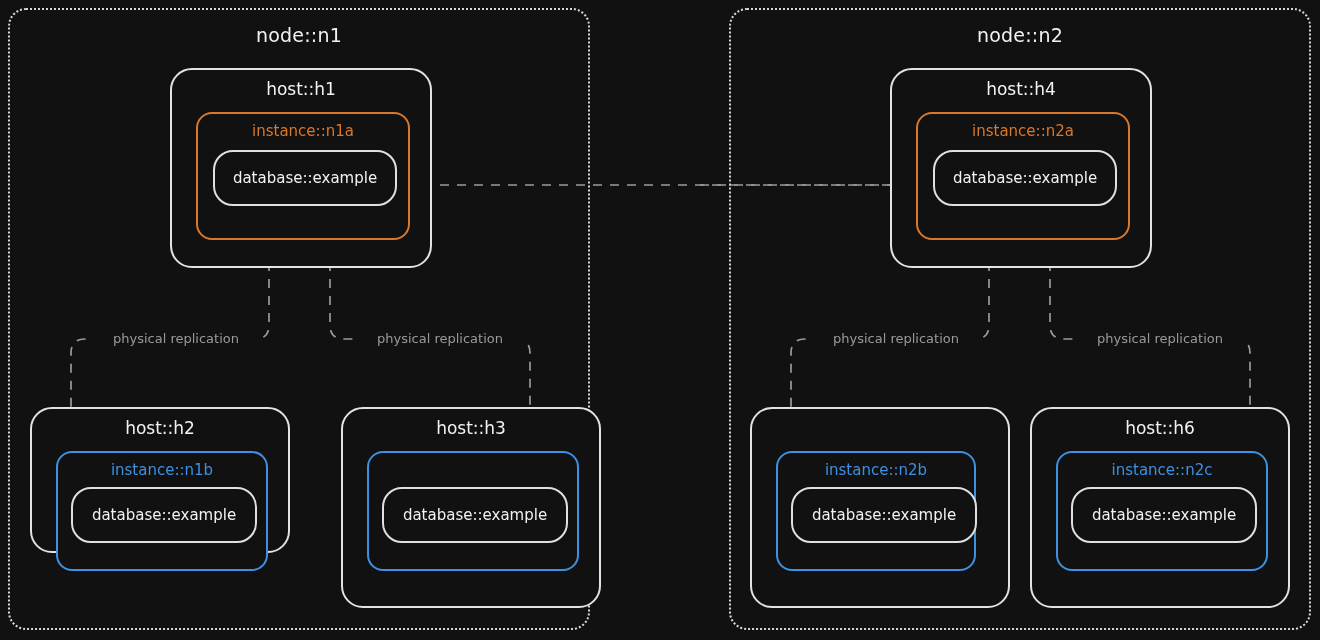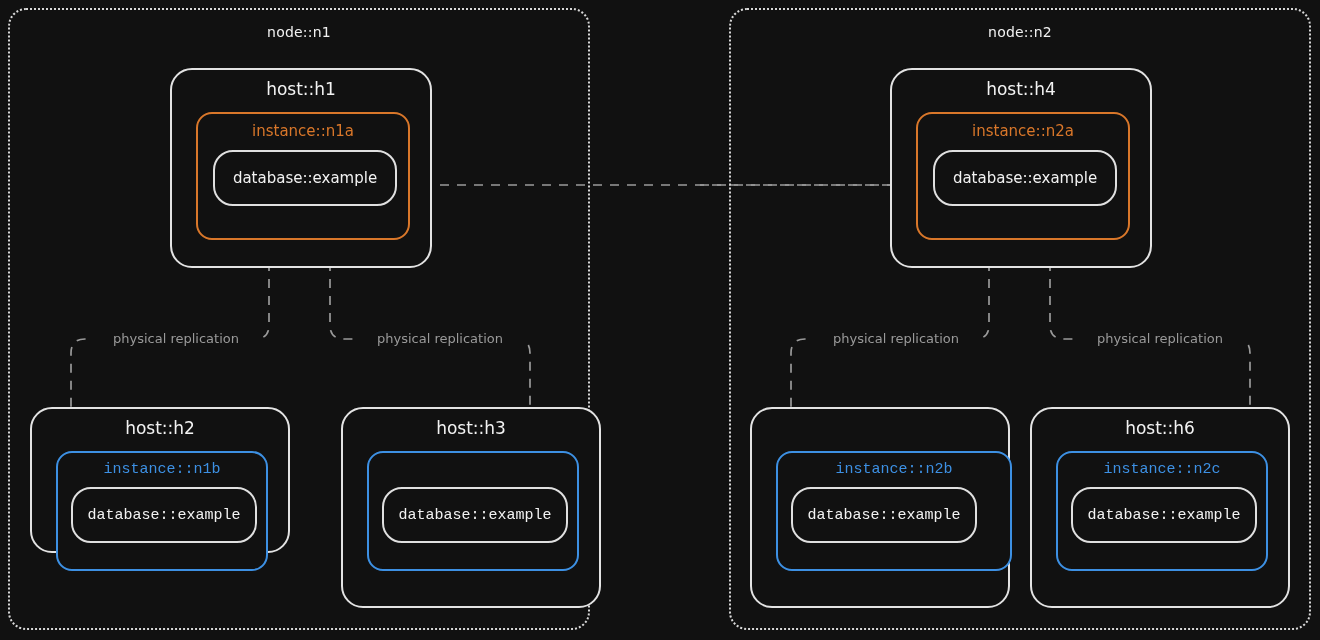--- a/index.html
+++ b/index.html
@@ -34,21 +34,21 @@
     border-radius: 18px;
     box-sizing: border-box;
   }
   .node-title {
     position: absolute;
     top: 14px;
     left: 0;
     width: 100%;
     text-align: center;
     color: #f2f2f2;
-    font-size: 14px;
+    font-size: 19px;
     letter-spacing: .2px;
   }
 
   .host-box {
     position: absolute;
     border: 2px solid #e3e3e3;
     border-radius: 22px;
     box-sizing: border-box;
     background: #111111;
   }
@@ -64,21 +64,20 @@
 
   .instance-box {
     position: absolute;
     border: 2px solid #d9772a;
     border-radius: 16px;
     box-sizing: border-box;
     background: #111111;
   }
   .instance-box.replica {
     border-color: #3d90e3;
-    font-family: Liberation Mono, monospace;
   }
   .instance-title {
     position: absolute;
     top: 8px;
     left: 0;
     width: 100%;
     text-align: center;
     color: #d9772a;
     font-size: 15px;
   }
@@ -197,21 +196,21 @@
     <div class="host-title">host::h4</div>
     <div class="instance-box" style="left:24px; top:42px; width:214px; height:128px;">
       <div class="instance-title">instance::n2a</div>
       <div class="db-box" style="left:15px; top:36px; width:184px; height:56px;">
         <span class="db-label">database::example</span>
       </div>
     </div>
   </div>
 
   <div class="host-box" style="left:750px; top:407px; width:260px; height:201px;">
-    <div class="instance-box replica" style="left:24px; top:42px; width:236px; height:120px;">
+    <div class="instance-box replica" style="left:24px; top:42px; width:200px; height:120px;">
       <div class="instance-title">instance::n2b</div>
       <div class="db-box" style="left:13px; top:34px; width:186px; height:56px;">
         <span class="db-label">database::example</span>
       </div>
     </div>
   </div>
 
   <div class="host-box" style="left:1030px; top:407px; width:260px; height:201px;">
     <div class="host-title">host::h6</div>
     <div class="instance-box replica" style="left:24px; top:42px; width:212px; height:120px;">

